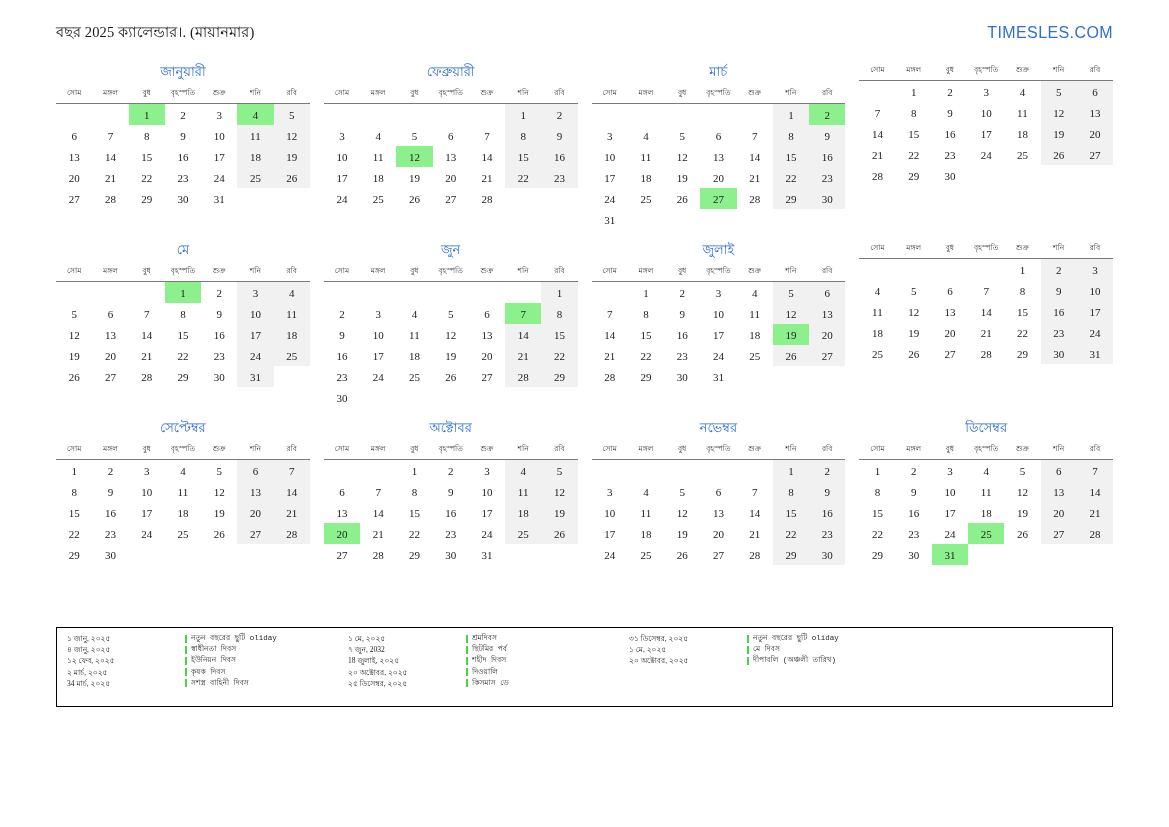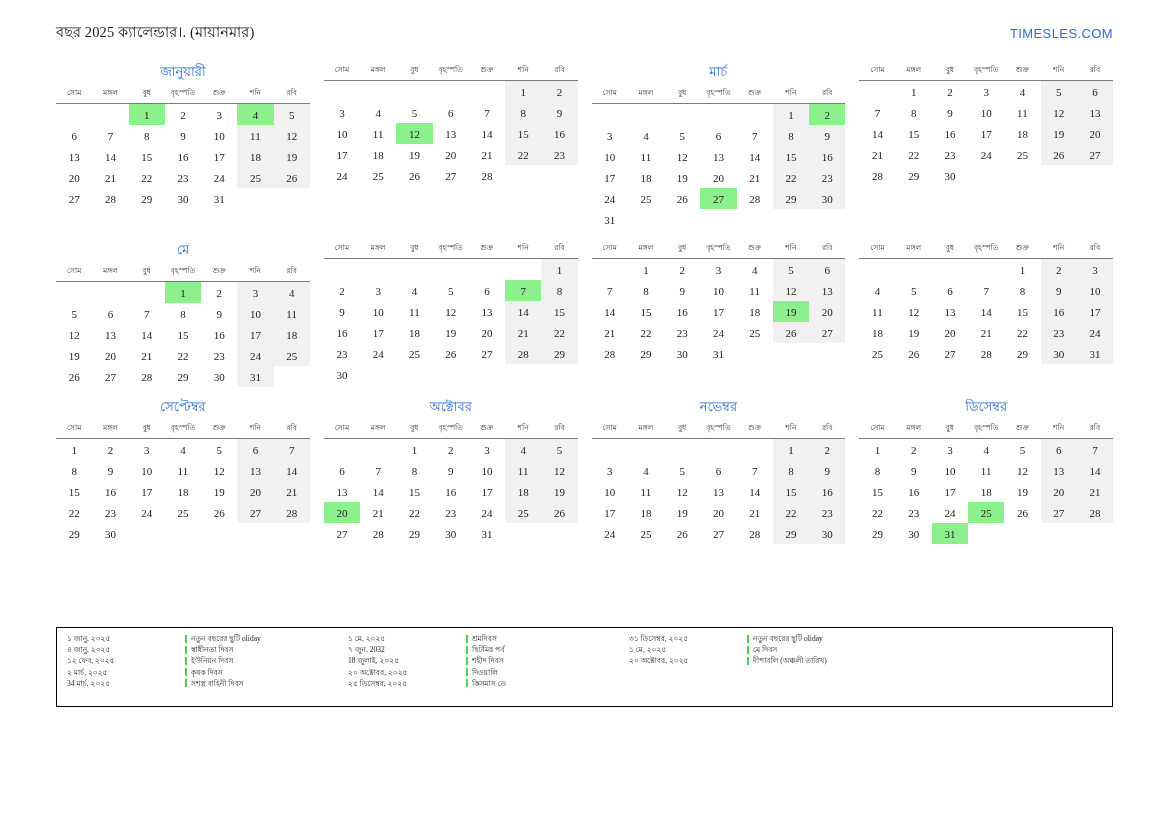--- a/index.html
+++ b/index.html
@@ -28,21 +28,21 @@
     justify-content: space-between;
     height: 26px;
   }
   .doc-title {
     font-size: 14.5px;
     color: #1a1a1a;
     letter-spacing: 0.1px;
     white-space: nowrap;
   }
   .brand {
-    font-size: 13px;
+    font-size: 16px;
     color: #2f6fd0;
     letter-spacing: 0.4px;
     font-family: "Liberation Sans", sans-serif;
   }
   .grid {
     margin-top: 16px;
     display: grid;
     grid-template-columns: repeat(4, 1fr);
     grid-auto-rows: auto;
     column-gap: 14px;
@@ -106,20 +106,21 @@
     display: flex;
     flex-direction: column;
     justify-content: flex-start;
     padding-right: 4px;
   }
   .legend-col.dates {
     flex: 0 0 118px;
   }
   .legend-col.names {
     flex: 0 0 155px;
+    font-family: Liberation Mono, monospace;
   }
   .legend-row {
     font-size: 7.5px;
     line-height: 11.2px;
     color: #222;
     white-space: nowrap;
     display: flex;
     align-items: center;
   }
   .legend-row .bar {
@@ -202,20 +203,21 @@
               <td class="">29</td>
               <td class="">30</td>
               <td class="">31</td>
               <td class="empty">&nbsp;</td>
               <td class="empty">&nbsp;</td>
             </tr>
           </tbody>
         </table>
       </div>
       <div class="month">
+        <div class="month-name">ফেব্রুয়ারী</div>
         <table class="cal">
           <thead>
             <tr>
               <th>সোম</th>
               <th>মঙ্গল</th>
               <th>বুধ</th>
               <th>বৃহস্পতি</th>
               <th>শুক্র</th>
               <th>শনি</th>
               <th>রবি</th>
@@ -461,20 +463,21 @@
               <td class="">28</td>
               <td class="">29</td>
               <td class="">30</td>
               <td class="we">31</td>
               <td class="empty">&nbsp;</td>
             </tr>
           </tbody>
         </table>
       </div>
       <div class="month">
+        <div class="month-name">জুন</div>
         <table class="cal">
           <thead>
             <tr>
               <th>সোম</th>
               <th>মঙ্গল</th>
               <th>বুধ</th>
               <th>বৃহস্পতি</th>
               <th>শুক্র</th>
               <th>শনি</th>
               <th>রবি</th>
@@ -532,20 +535,21 @@
               <td class="empty">&nbsp;</td>
               <td class="empty">&nbsp;</td>
               <td class="empty">&nbsp;</td>
               <td class="empty">&nbsp;</td>
               <td class="empty">&nbsp;</td>
             </tr>
           </tbody>
         </table>
       </div>
       <div class="month">
+        <div class="month-name">জুলাই</div>
         <table class="cal">
           <thead>
             <tr>
               <th>সোম</th>
               <th>মঙ্গল</th>
               <th>বুধ</th>
               <th>বৃহস্পতি</th>
               <th>শুক্র</th>
               <th>শনি</th>
               <th>রবি</th>

